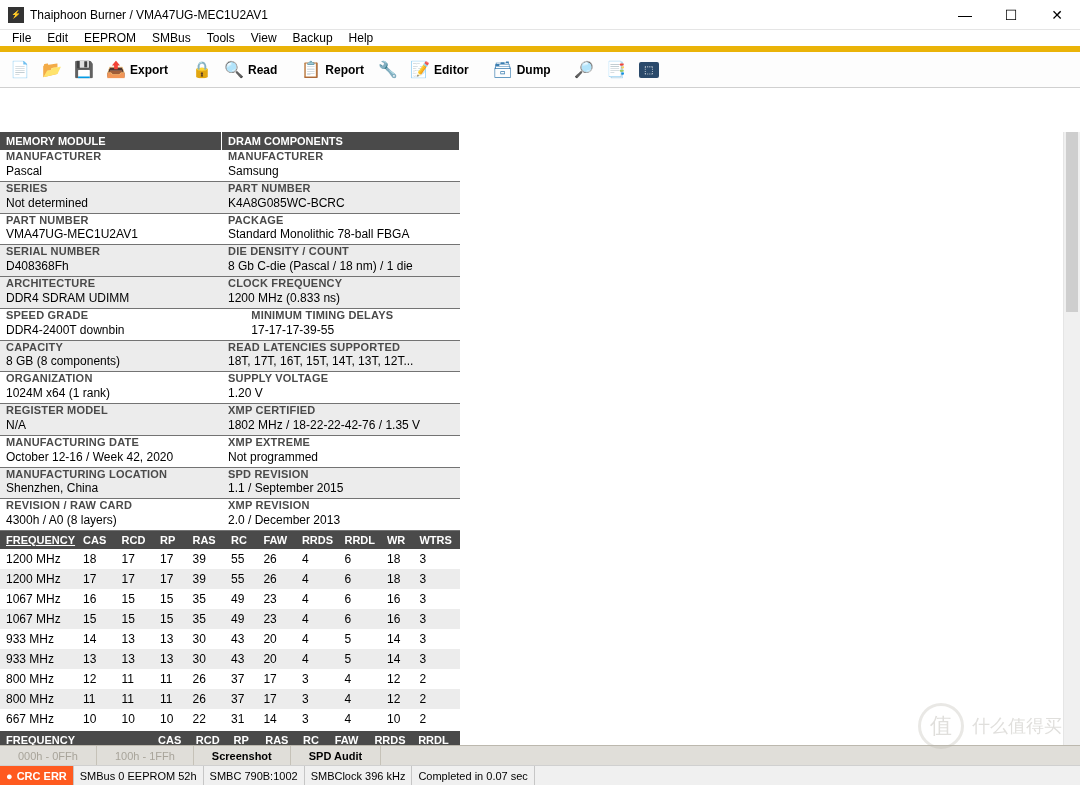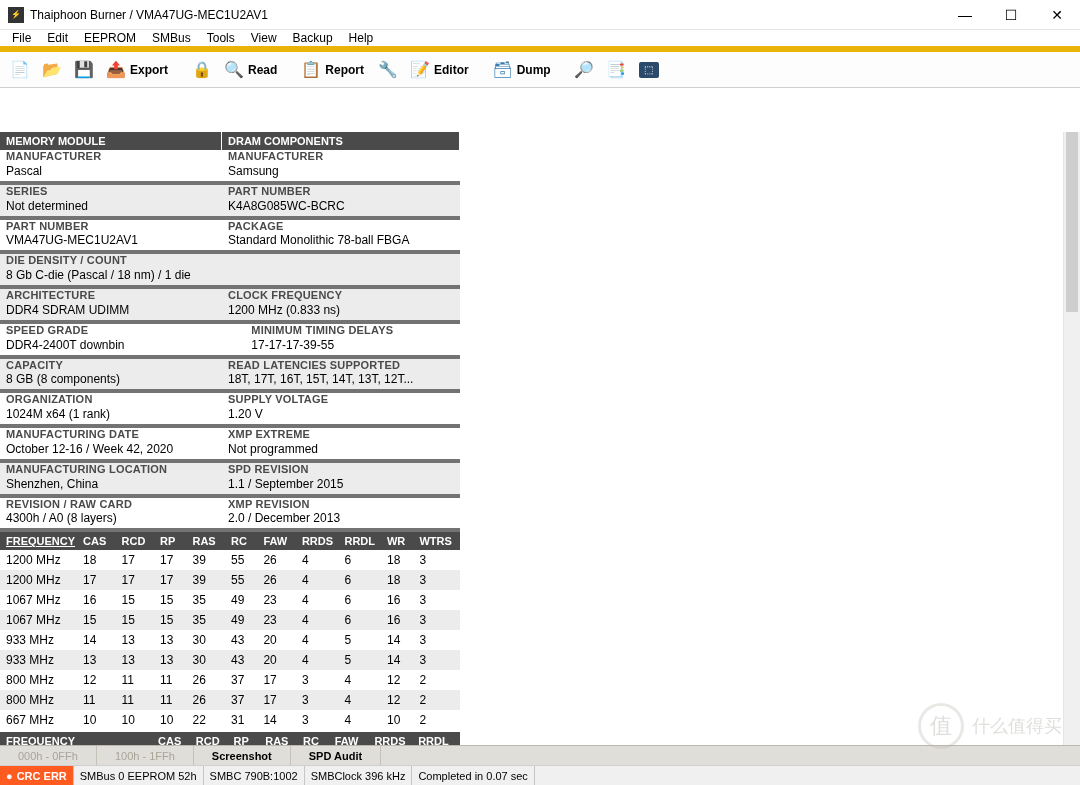--- a/index.html
+++ b/index.html
@@ -16,21 +16,21 @@
 .tbtn .glyph { width:20px; height:20px; display:inline-flex; align-items:center; justify-content:center; font-size:16px; color:#3a7db0;}
 .tbtn.labeled .lbl { font-weight:600; padding-right:2px;}
 .sep { width:6px; }
 .content { flex:1; display:flex; overflow:hidden;margin-top:44px; }
 .panel { width: 460px; background:#fff; font-size:12px; color:#000; overflow:hidden; }
 .whitespace { flex:1; background:#fff; position:relative;}
 .scrollbar { position:absolute; right:0; top:0; bottom:0; width:17px; background:#f0f0f0; border-left:1px solid #e5e5e5;}
 .scrollbar .thumb { position:absolute; top:0; left:2px; right:2px; height:180px; background:#cecece;}
 .sec-head { display:flex; }
 .sec-head .col { background:#4a4a4a; color:#fff; font-weight:700; font-size:11px; padding:3px 6px; border-right:1px solid #fff;}
-.info-row { display:flex; border-bottom:4px solid #737373;}
+.info-row { display:flex; border-bottom:1px solid #737373;}
 .info-row.alt { background:#ececec;}
 .info-cell { padding:0 6px 2px 6px; line-height:1.25;}
 .info-cell .k { font-weight:700; color:#4a4a4a; font-size:11px; letter-spacing:0.2px;}
 .info-cell .v { color:#000; font-size:12px;}
 .leftcol { width:222px;}
 .rightcol { width:238px;}
 table.timing { width:100%; border-collapse:collapse; font-size:12px;}
 table.timing th { background:#4a4a4a; color:#fff; font-weight:700; font-size:11px; padding:3px 2px; text-align:left;}
 table.timing th:first-child { padding-left:6px;text-decoration:underline;}
 table.timing td { padding:3px 2px; }
@@ -151,20 +151,24 @@
           <div class="info-cell leftcol">
             <div class="k">PART NUMBER</div>
             <div class="v">VMA47UG-MEC1U2AV1</div>
           </div>
           <div class="info-cell rightcol">
             <div class="k">PACKAGE</div>
             <div class="v">Standard Monolithic 78-ball FBGA</div>
           </div>
         </div>
         <div class="info-row alt" style="background: rgb(236, 236, 236);">
+          <div class="info-cell leftcol">
+            <div class="k">SERIAL NUMBER</div>
+            <div class="v">D408368Fh</div>
+          </div>
           <div class="info-cell rightcol">
             <div class="k">DIE DENSITY / COUNT</div>
             <div class="v">8 Gb C-die (Pascal / 18 nm) / 1 die</div>
           </div>
         </div>
         <div class="info-row alt" style="background: rgb(236, 236, 236);">
           <div class="info-cell leftcol">
             <div class="k">ARCHITECTURE</div>
             <div class="v">DDR4 SDRAM UDIMM</div>
           </div>
@@ -194,20 +198,30 @@
           </div>
         </div>
         <div class="info-row" style="background: rgb(255, 255, 255);">
           <div class="info-cell leftcol">
             <div class="k">ORGANIZATION</div>
             <div class="v">1024M x64 (1 rank)</div>
           </div>
           <div class="info-cell rightcol">
             <div class="k">SUPPLY VOLTAGE</div>
             <div class="v">1.20 V</div>
+          </div>
+        </div>
+        <div class="info-row alt" style="background: rgb(236, 236, 236);">
+          <div class="info-cell leftcol">
+            <div class="k">REGISTER MODEL</div>
+            <div class="v">N/A</div>
+          </div>
+          <div class="info-cell rightcol">
+            <div class="k">XMP CERTIFIED</div>
+            <div class="v">1802 MHz / 18-22-22-42-76 / 1.35 V</div>
           </div>
         </div>
         <div class="info-row" style="background: rgb(255, 255, 255);">
           <div class="info-cell leftcol">
             <div class="k">MANUFACTURING DATE</div>
             <div class="v">October 12-16 / Week 42, 2020</div>
           </div>
           <div class="info-cell rightcol">
             <div class="k">XMP EXTREME</div>
             <div class="v">Not programmed</div>

